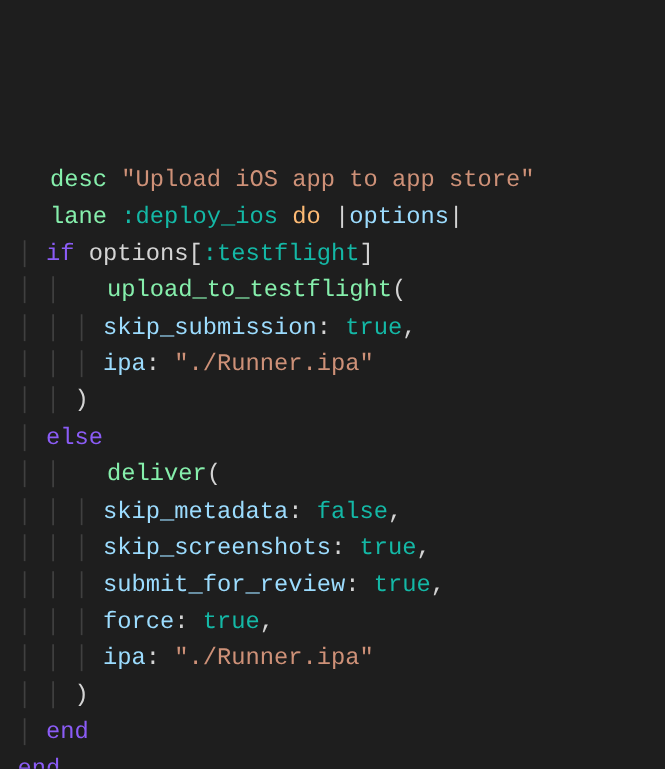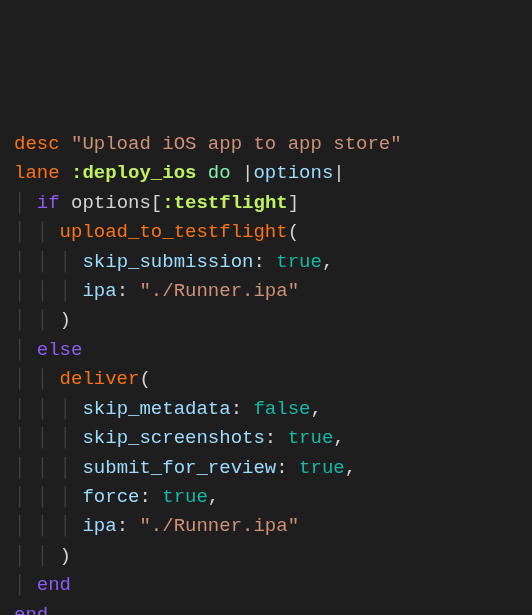--- a/index.html
+++ b/index.html
@@ -15,24 +15,24 @@
       color: #d4d4d4;
       padding: 12px 14px;
       white-space: pre;
       width: 532px;
       height: 615px;
       overflow: hidden;
     }
     .line {
       display: block;
     }
-    .keyword { color: #86efac; }
-    .method { color: #f97316; }
+    .keyword { color: #fdba74; }
+    .method { color: #86efac; margin-left: 26px; }
     .string { color: #ce9178; }
-    .symbol { color: #bef264; font-weight: bold; }
+    .symbol { color: #14b8a6; }
     .param { color: #9cdcfe; }
     .control { color: #8b5cf6; }
     .bool { color: #14b8a6; }
     .punct { color: #d4d4d4; }
     .indent-guide {
       color: #404040;
       display: inline;
     }
   </style>
 </head>

